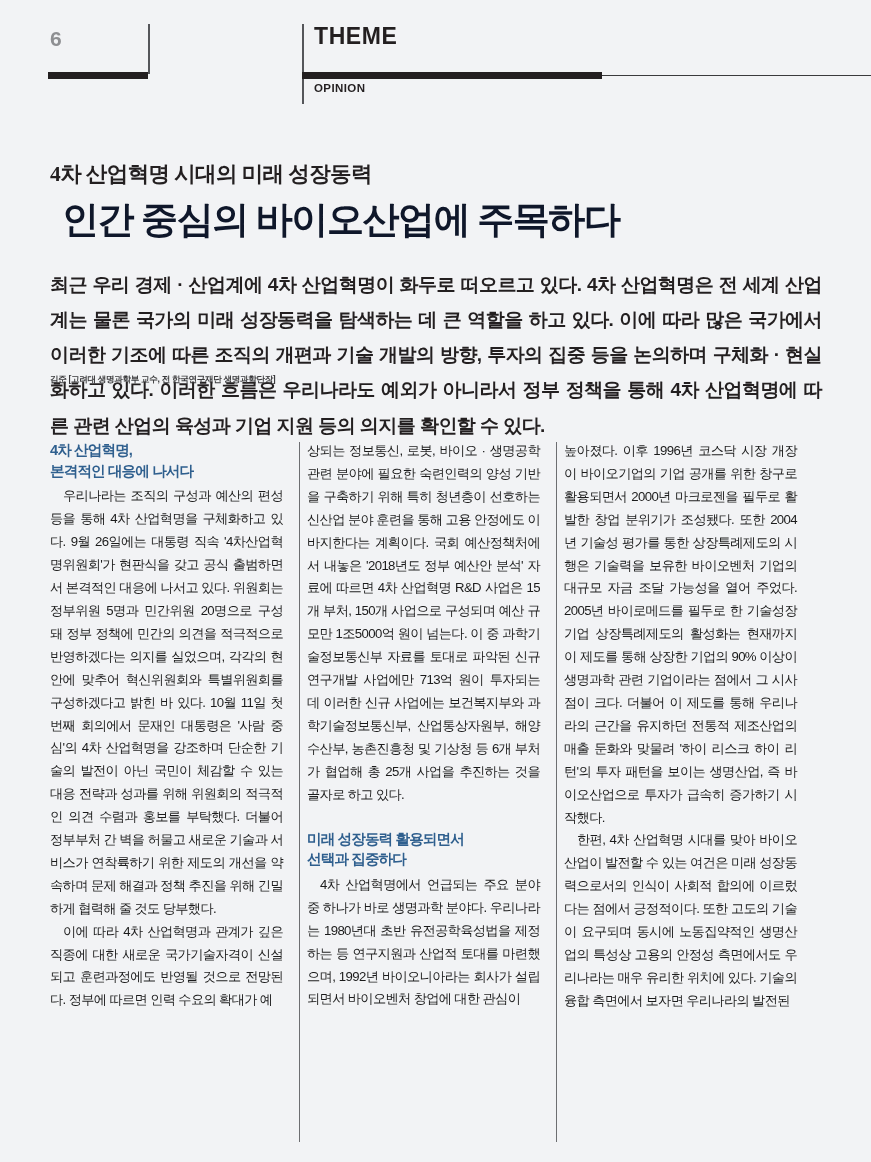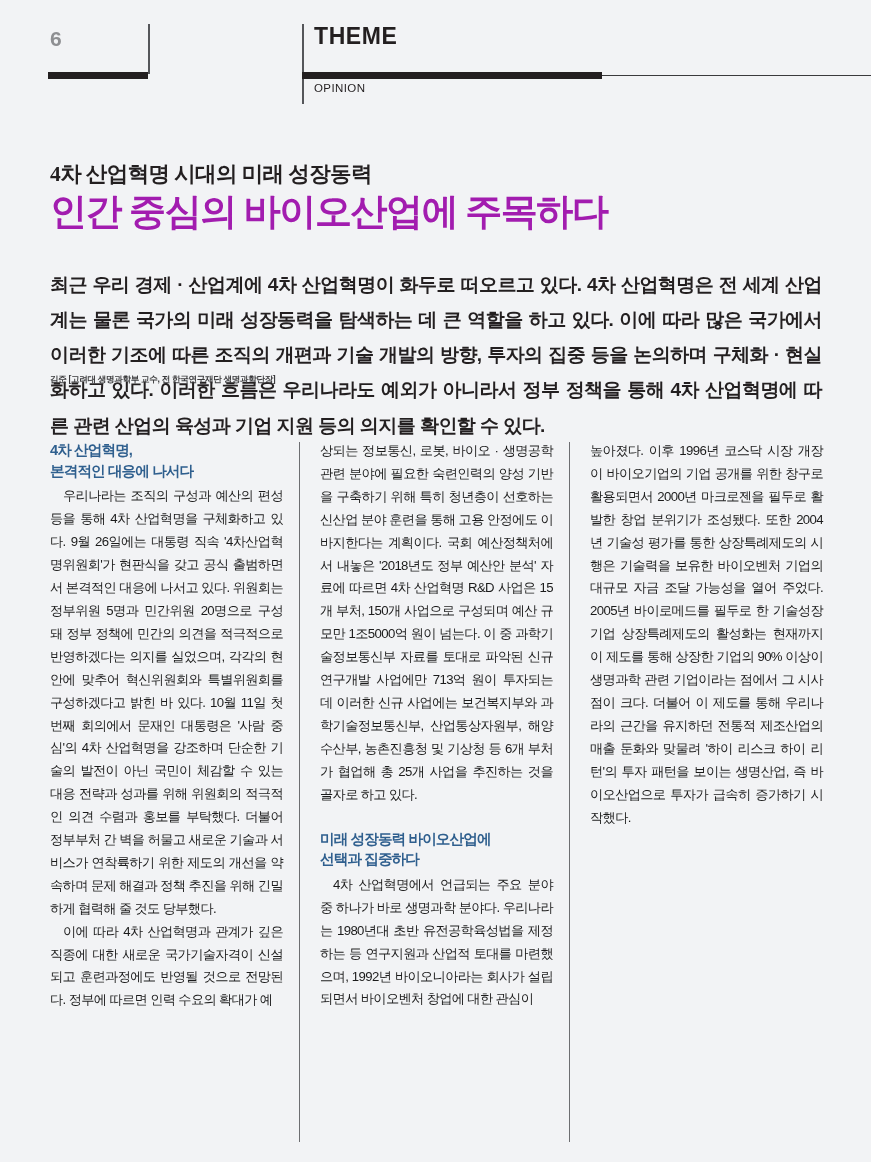--- a/index.html
+++ b/index.html
@@ -102,21 +102,21 @@
     top: 50.5px;
     width: 575px;
     height: 1.2px;
     background: #3a3a3c;
   }
   .opinion-label {
     position: absolute;
     left: 266px;
     top: 58px;
     font-size: 11.5px;
-    font-weight: 400;
+    font-weight: 700;
     letter-spacing: 0.4px;
     color: #231f20;
   }
 
   
   .titleblock {
     position: absolute;
     left: 50px;
     top: 162px;
     width: 790px;
@@ -126,24 +126,24 @@
     font-size: 21.5px;
     font-weight: 700;
     color: #231f20;
     letter-spacing: -0.6px;
     line-height: 1.15;
     margin: 0 0 4px 0;
   }
   .headline {
     font-size: 37px;
     font-weight: 700;
-    color: #a21caf;
+    color: #0f172a;
     letter-spacing: -1.4px;
     line-height: 1.16;
-    margin: 0;
+    margin: 12px;
   }
 
   
   .lead {
     position: absolute;
     left: 50px;
     top: 267px;
     width: 772px;
     font-size: 19px;
     font-weight: 700;
@@ -173,21 +173,21 @@
     width: 775px;
     height: 715px;
     display: flex;
     gap: 8px;
   }
   .col {
     width: 233px;
     position: relative;
   }
   .col + .col {
-    padding-left: 21px;
+    padding-left: 8px;
     margin-left: 8px;
   }
   .col + .col::before {
     content: "";
     position: absolute;
     left: 0;
     top: 2px;
     width: 1.2px;
     height: 700px;
     background: #6d6e71;
@@ -248,21 +248,22 @@
   <div class="byline">김준 [고려대 생명과학부 교수, 전 한국연구재단 생명과학단장]</div>
 
   <div class="columns" id="columns">
       <div class="col">
         <h2 class="subhead"><span>4차 산업혁명,</span><br><span>본격적인 대응에 나서다</span></h2>
         <p class="para">우리나라는 조직의 구성과 예산의 편성 등을 통해 4차 산업혁명을 구체화하고 있다. 9월 26일에는 대통령 직속 '4차산업혁명위원회'가 현판식을 갖고 공식 출범하면서 본격적인 대응에 나서고 있다. 위원회는 정부위원 5명과 민간위원 20명으로 구성돼 정부 정책에 민간의 의견을 적극적으로 반영하겠다는 의지를 실었으며, 각각의 현안에 맞추어 혁신위원회와 특별위원회를 구성하겠다고 밝힌 바 있다. 10월 11일 첫 번째 회의에서 문재인 대통령은 '사람 중심'의 4차 산업혁명을 강조하며 단순한 기술의 발전이 아닌 국민이 체감할 수 있는 대응 전략과 성과를 위해 위원회의 적극적인 의견 수렴과 홍보를 부탁했다. 더불어 정부부처 간 벽을 허물고 새로운 기술과 서비스가 연착륙하기 위한 제도의 개선을 약속하며 문제 해결과 정책 추진을 위해 긴밀하게 협력해 줄 것도 당부했다.</p>
         <p class="para">이에 따라 4차 산업혁명과 관계가 깊은 직종에 대한 새로운 국가기술자격이 신설되고 훈련과정에도 반영될 것으로 전망된다. 정부에 따르면 인력 수요의 확대가 예</p>
       </div>
       <div class="col">
         <p class="para cont">상되는 정보통신, 로봇, 바이오 · 생명공학 관련 분야에 필요한 숙련인력의 양성 기반을 구축하기 위해 특히 청년층이 선호하는 신산업 분야 훈련을 통해 고용 안정에도 이바지한다는 계획이다. 국회 예산정책처에서 내놓은 '2018년도 정부 예산안 분석' 자료에 따르면 4차 산업혁명 R&amp;D 사업은 15개 부처, 150개 사업으로 구성되며 예산 규모만 1조5000억 원이 넘는다. 이 중 과학기술정보통신부 자료를 토대로 파악된 신규 연구개발 사업에만 713억 원이 투자되는데 이러한 신규 사업에는 보건복지부와 과학기술정보통신부, 산업통상자원부, 해양수산부, 농촌진흥청 및 기상청 등 6개 부처가 협업해 총 25개 사업을 추진하는 것을 골자로 하고 있다.</p>
-        <h2 class="subhead spaced"><span>미래 성장동력 바이오산업에</span><br><span>선택과 집중하다</span></h2>
+        <h2 class="subhead spaced"><span>미래 성장동력 활용되면서</span><br><span>선택과 집중하다</span></h2>
         <p class="para">4차 산업혁명에서 언급되는 주요 분야 중 하나가 바로 생명과학 분야다. 우리나라는 1980년대 초반 유전공학육성법을 제정하는 등 연구지원과 산업적 토대를 마련했으며, 1992년 바이오니아라는 회사가 설립되면서 바이오벤처 창업에 대한 관심이</p>
       </div>
       <div class="col">
         <p class="para cont">높아졌다. 이후 1996년 코스닥 시장 개장이 바이오기업의 기업 공개를 위한 창구로 활용되면서 2000년 마크로젠을 필두로 활발한 창업 분위기가 조성됐다. 또한 2004년 기술성 평가를 통한 상장특례제도의 시행은 기술력을 보유한 바이오벤처 기업의 대규모 자금 조달 가능성을 열어 주었다. 2005년 바이로메드를 필두로 한 기술성장기업 상장특례제도의 활성화는 현재까지 이 제도를 통해 상장한 기업의 90% 이상이 생명과학 관련 기업이라는 점에서 그 시사점이 크다. 더불어 이 제도를 통해 우리나라의 근간을 유지하던 전통적 제조산업의 매출 둔화와 맞물려 '하이 리스크 하이 리턴'의 투자 패턴을 보이는 생명산업, 즉 바이오산업으로 투자가 급속히 증가하기 시작했다.</p>
+        <p class="para">한편, 4차 산업혁명 시대를 맞아 바이오산업이 발전할 수 있는 여건은 미래 성장동력으로서의 인식이 사회적 합의에 이르렀다는 점에서 긍정적이다. 또한 고도의 기술이 요구되며 동시에 노동집약적인 생명산업의 특성상 고용의 안정성 측면에서도 우리나라는 매우 유리한 위치에 있다. 기술의 융합 측면에서 보자면 우리나라의 발전된</p>
       </div>
     </div>
 
 </div>
 
 </body></html>

